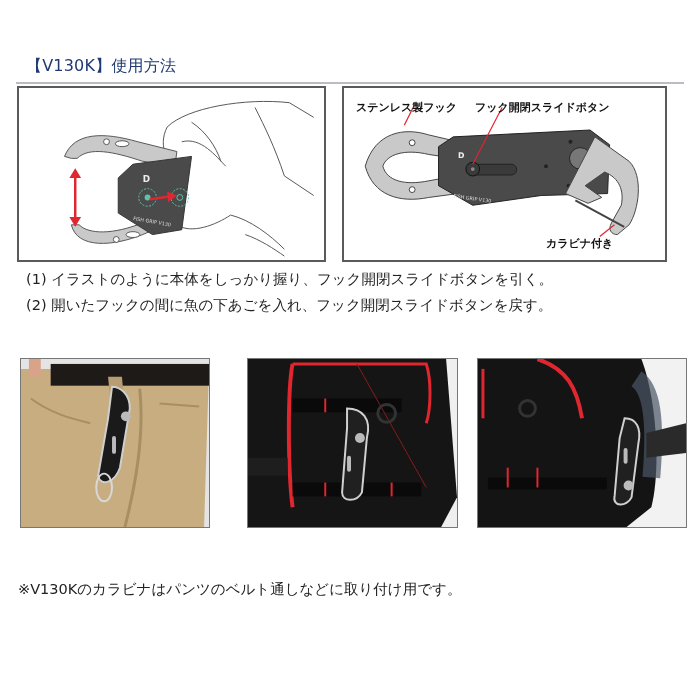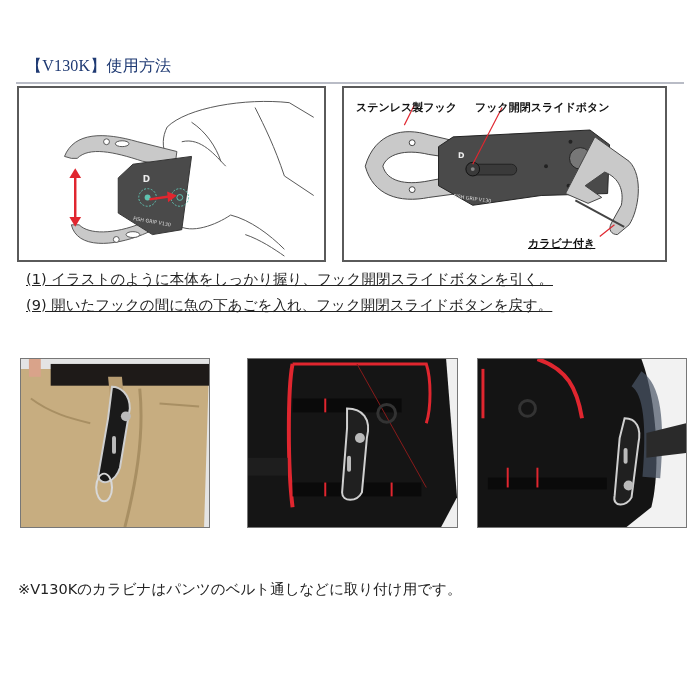--- a/index.html
+++ b/index.html
@@ -1,30 +1,30 @@
 <!DOCTYPE html>
 <html><head>
   <meta charset="utf-8">
   <style>
     html, body { margin: 0; padding: 0; background: #ffffff; }
     body { width: 700px; height: 700px; position: relative; overflow: hidden;
            font-family: "DejaVu Sans", "Liberation Sans", sans-serif; color: #222; }
 
-    .title { position: absolute; left: 26px; top: 56px; font-size: 16px; color: #1f3a73; letter-spacing: 0.2px; font-family: Liberation Serif, serif; }
+    .title { position: absolute; left: 26px; top: 56px; font-size: 16px; color: #1f3a73; letter-spacing: 0.2px; }
     .title-rule { position: absolute; left: 16px; top: 82px; width: 668px; height: 2px; background: #b9bcc6; }
 
     .illus-box { position: absolute; top: 86px; height: 176px; border: 2px solid #5a5a5a; background: #fff; box-sizing: border-box; }
     .illus-left { left: 17px; width: 309px; }
     .illus-right { left: 342px; width: 325px; }
     .illus-box svg { position: absolute; left: 0; top: 0; width: 100%; height: 100%; }
 
     .callout { position: absolute; font-size: 11px; font-weight: bold; color: #111; white-space: nowrap; }
 
     .steps { position: absolute; left: 26px; top: 266px; font-size: 14.5px; line-height: 26px; color: #222; }
-    .step { white-space: nowrap; text-decoration: underline; }
+    .step { white-space: nowrap; }
 
     .photo { position: absolute; top: 358px; height: 170px; border: 1px solid #777; box-sizing: border-box; overflow: hidden; }
     .photo svg { width: 100%; height: 100%; display: block; }
     .photo-1 { left: 20px; width: 190px; }
     .photo-2 { left: 247px; width: 211px; }
     .photo-3 { left: 477px; width: 210px; }
 
     .notes { position: absolute; left: 18px; top: 576px; width: 670px; font-size: 14.5px; line-height: 26px; color: #222; }
   </style>
 </head>
@@ -89,26 +89,26 @@
 
     <path d="M255 50 L290 75 C305 90 300 125 290 140 L278 150 C272 150 268 145 272 138 L282 120 C285 105 280 92 265 86 L245 100 L262 112 L248 118 L225 108 Z" fill="#c9c9c9" stroke="#444" stroke-width="1"></path>
     <line x1="235" y1="115" x2="285" y2="142" stroke="#444" stroke-width="2"></line>
 
     <line x1="70" y1="18" x2="60" y2="38" stroke="#e0262f" stroke-width="1.2"></line>
     <line x1="160" y1="20" x2="130" y2="78" stroke="#e0262f" stroke-width="1.2"></line>
     <line x1="275" y1="140" x2="260" y2="152" stroke="#e0262f" stroke-width="1.2"></line>
   </svg>
   <div class="callout" style="left:12px; top:12px;">ステンレス製フック</div>
   <div class="callout" style="left:131px; top:12px;">フック開閉スライドボタン</div>
-  <div class="callout" style="left:184px; top:148px;text-decoration:underline;">カラビナ付き</div>
+  <div class="callout" style="left:202px; top:148px;">カラビナ付き</div>
 </div>
 
 <div class="steps">
   <div class="step">(1) イラストのように本体をしっかり握り、フック開閉スライドボタンを引く。</div>
-  <div class="step">(9) 開いたフックの間に魚の下あごを入れ、フック開閉スライドボタンを戻す。</div>
+  <div class="step">(2) 開いたフックの間に魚の下あごを入れ、フック開閉スライドボタンを戻す。</div>
 </div>
 
 <div class="photo photo-1">
   <svg viewBox="0 0 190 170" preserveAspectRatio="none">
     <rect width="190" height="170" fill="#e4e4e4"></rect>
     <path d="M0 10 L190 10 L185 170 L0 170 Z" fill="#c7ad80"></path>
     <rect x="30" y="5" width="160" height="22" fill="#1e1a18"></rect>
     <path d="M10 40 C30 55 50 60 70 65" stroke="#a88f63" stroke-width="2" fill="none"></path>
     <path d="M140 45 L180 48" stroke="#a88f63" stroke-width="2" fill="none"></path>
     <path d="M120 30 C125 80 115 130 105 170" stroke="#a88f63" stroke-width="3" fill="none"></path>

